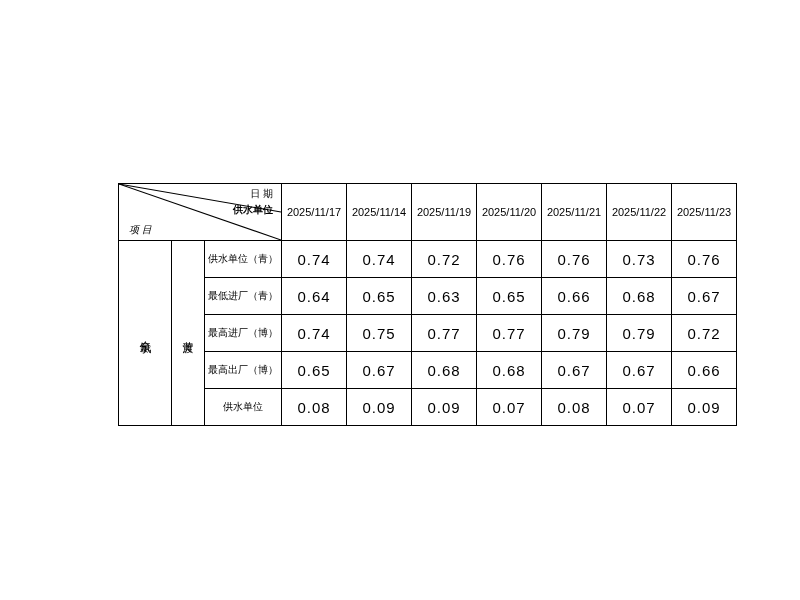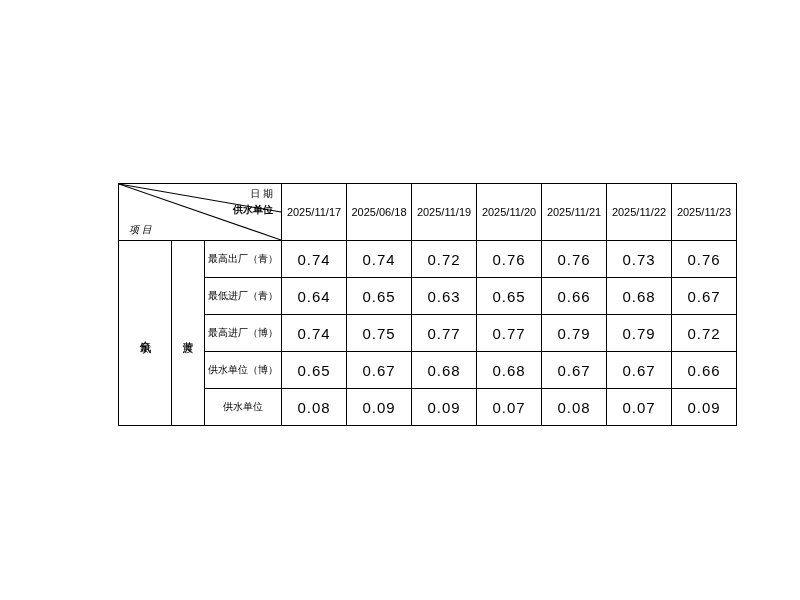--- a/index.html
+++ b/index.html
@@ -122,36 +122,36 @@
         <td class="corner" colspan="3">
           <svg class="diag" viewBox="0 0 125 56" preserveAspectRatio="none">
             <line x1="0" y1="0" x2="125" y2="28" stroke="#000000" stroke-width="1"></line>
             <line x1="0" y1="0" x2="125" y2="56" stroke="#000000" stroke-width="1"></line>
           </svg>
           <span class="lbl-date">日 期</span>
           <span class="lbl-unit">供水单位</span>
           <span class="lbl-item">项 目</span>
         </td>
         <td class="date-head">2025/11/17</td>
-        <td class="date-head">2025/06/18</td>
+        <td class="date-head">2025/11/14</td>
         <td class="date-head">2025/11/19</td>
         <td class="date-head">2025/11/20</td>
         <td class="date-head">2025/11/21</td>
         <td class="date-head">2025/11/22</td>
         <td class="date-head">2025/11/23</td>
       </tr>
 
       <tr>
         <td class="cat-cell" rowspan="5">
           <span class="vtext">余氯</span>
         </td>
         <td class="sub-cell" rowspan="5">
           <span class="vtext">黄渡</span>
         </td>
-        <td class="row-label">最高出厂（青）</td>
+        <td class="row-label">供水单位（青）</td>
         <td class="value">0.74</td>
         <td class="value">0.74</td>
         <td class="value">0.72</td>
         <td class="value">0.76</td>
         <td class="value">0.76</td>
         <td class="value">0.73</td>
         <td class="value">0.76</td>
       </tr>
 
       <tr>
@@ -170,21 +170,21 @@
         <td class="value">0.74</td>
         <td class="value">0.75</td>
         <td class="value">0.77</td>
         <td class="value">0.77</td>
         <td class="value">0.79</td>
         <td class="value">0.79</td>
         <td class="value">0.72</td>
       </tr>
 
       <tr>
-        <td class="row-label">供水单位（博）</td>
+        <td class="row-label">最高出厂（博）</td>
         <td class="value">0.65</td>
         <td class="value">0.67</td>
         <td class="value">0.68</td>
         <td class="value">0.68</td>
         <td class="value">0.67</td>
         <td class="value">0.67</td>
         <td class="value">0.66</td>
       </tr>
 
       <tr>

